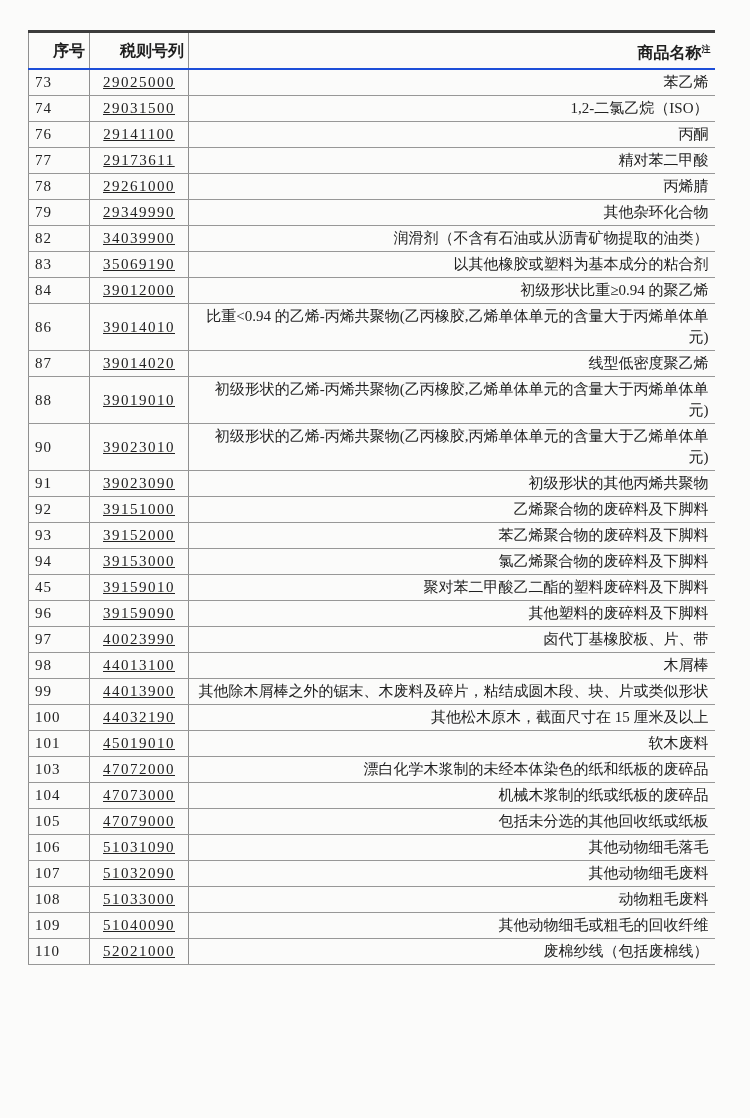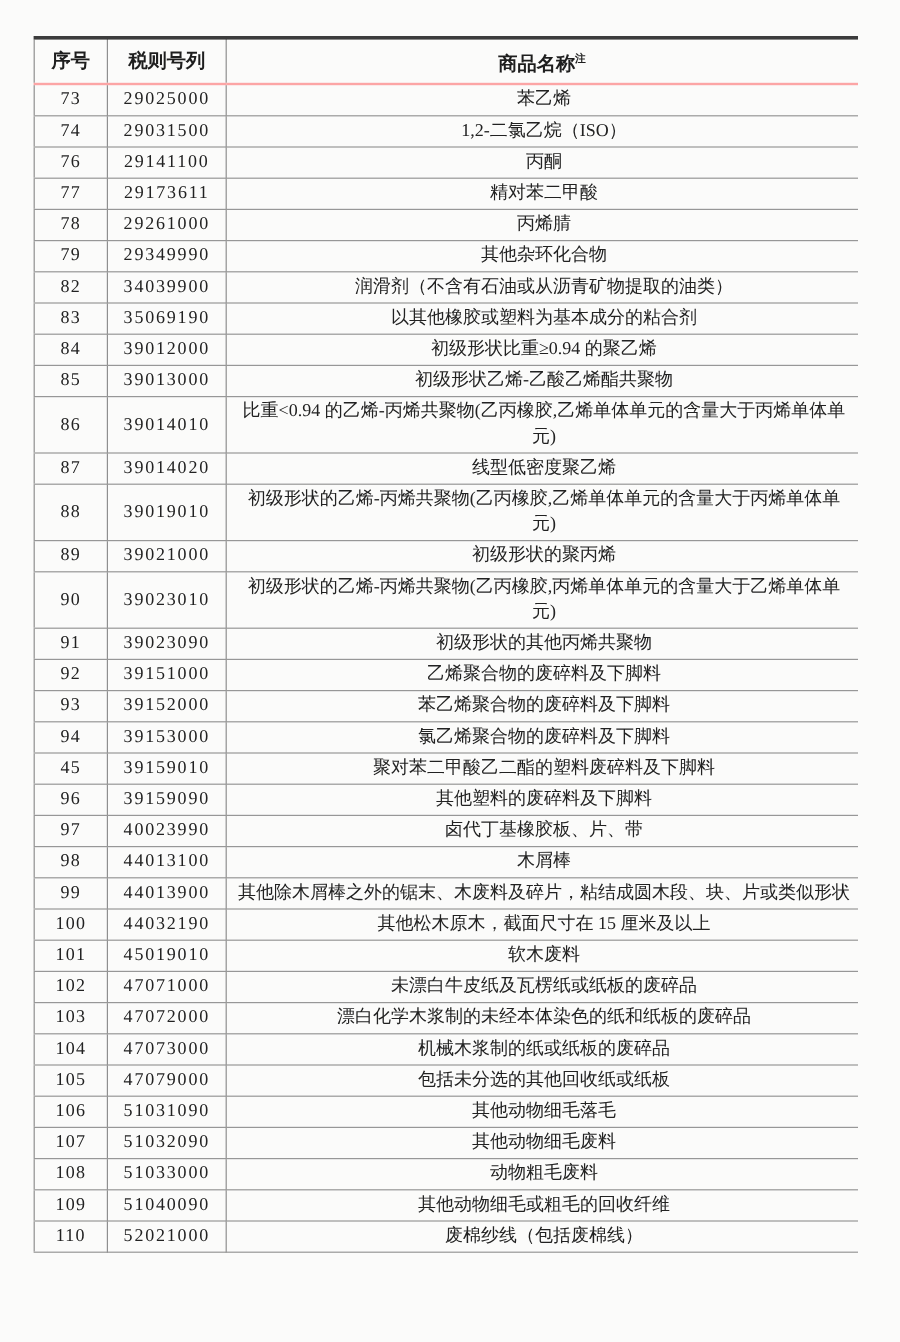--- a/index.html
+++ b/index.html
@@ -25,50 +25,51 @@
     border-left: 1px solid #8f8f8f;
     background: transparent;
   }
   col.c-no   { width: 61px; }
   col.c-code { width: 99px; }
   col.c-name { width: 526px; }
   th {
     font-size: 16px;
     font-weight: bold;
     color: #1e1e1e;
-    text-align: center;
+    text-align: right;
     padding: 5px 4px 4px 4px;
     line-height: 22px;
-    border-bottom: 2px solid #fca5a5;
+    border-bottom: 2px solid #1d4ed8;
     white-space: nowrap;
   }
   th:not(:last-child), td:not(:last-child) {
     border-right: 1px solid #8f8f8f;
   }
   td {
     font-size: 15px;
     color: #222222;
     line-height: 21px;
     padding: 2px 6px;
     border-bottom: 1px solid #979797;
     vertical-align: middle;
     word-break: break-all;
   }
   td.cell-no {
-    text-align: center;
+    text-align: left;
     letter-spacing: 1px;
     font-size: 15px;
   }
   td.cell-code {
     text-align: center;
     letter-spacing: 1.5px;
     font-size: 15px;
+    text-decoration: underline;
   }
   td.cell-name {
-    text-align: center;
+    text-align: right;
     padding-left: 9px;
   }
   .hdr-note {
     font-size: 9px;
     vertical-align: super;
     font-weight: bold;
     letter-spacing: 0;
   }
 </style>
 </head>
@@ -128,45 +129,35 @@
           <td class="cell-no">83</td>
           <td class="cell-code">35069190</td>
           <td class="cell-name">以其他橡胶或塑料为基本成分的粘合剂</td>
         </tr>
         <tr>
           <td class="cell-no">84</td>
           <td class="cell-code">39012000</td>
           <td class="cell-name">初级形状比重≥0.94 的聚乙烯</td>
         </tr>
         <tr>
-          <td class="cell-no">85</td>
-          <td class="cell-code">39013000</td>
-          <td class="cell-name">初级形状乙烯-乙酸乙烯酯共聚物</td>
-        </tr>
-        <tr>
           <td class="cell-no">86</td>
           <td class="cell-code">39014010</td>
           <td class="cell-name">比重&lt;0.94 的乙烯-丙烯共聚物(乙丙橡胶,乙烯单体单元的含量大于丙烯单体单元)</td>
         </tr>
         <tr>
           <td class="cell-no">87</td>
           <td class="cell-code">39014020</td>
           <td class="cell-name">线型低密度聚乙烯</td>
         </tr>
         <tr>
           <td class="cell-no">88</td>
           <td class="cell-code">39019010</td>
           <td class="cell-name">初级形状的乙烯-丙烯共聚物(乙丙橡胶,乙烯单体单元的含量大于丙烯单体单元)</td>
         </tr>
         <tr>
-          <td class="cell-no">89</td>
-          <td class="cell-code">39021000</td>
-          <td class="cell-name">初级形状的聚丙烯</td>
-        </tr>
-        <tr>
           <td class="cell-no">90</td>
           <td class="cell-code">39023010</td>
           <td class="cell-name">初级形状的乙烯-丙烯共聚物(乙丙橡胶,丙烯单体单元的含量大于乙烯单体单元)</td>
         </tr>
         <tr>
           <td class="cell-no">91</td>
           <td class="cell-code">39023090</td>
           <td class="cell-name">初级形状的其他丙烯共聚物</td>
         </tr>
         <tr>
@@ -211,25 +202,20 @@
         </tr>
         <tr>
           <td class="cell-no">100</td>
           <td class="cell-code">44032190</td>
           <td class="cell-name">其他松木原木，截面尺寸在 15 厘米及以上</td>
         </tr>
         <tr>
           <td class="cell-no">101</td>
           <td class="cell-code">45019010</td>
           <td class="cell-name">软木废料</td>
-        </tr>
-        <tr>
-          <td class="cell-no">102</td>
-          <td class="cell-code">47071000</td>
-          <td class="cell-name">未漂白牛皮纸及瓦楞纸或纸板的废碎品</td>
         </tr>
         <tr>
           <td class="cell-no">103</td>
           <td class="cell-code">47072000</td>
           <td class="cell-name">漂白化学木浆制的未经本体染色的纸和纸板的废碎品</td>
         </tr>
         <tr>
           <td class="cell-no">104</td>
           <td class="cell-code">47073000</td>
           <td class="cell-name">机械木浆制的纸或纸板的废碎品</td>

